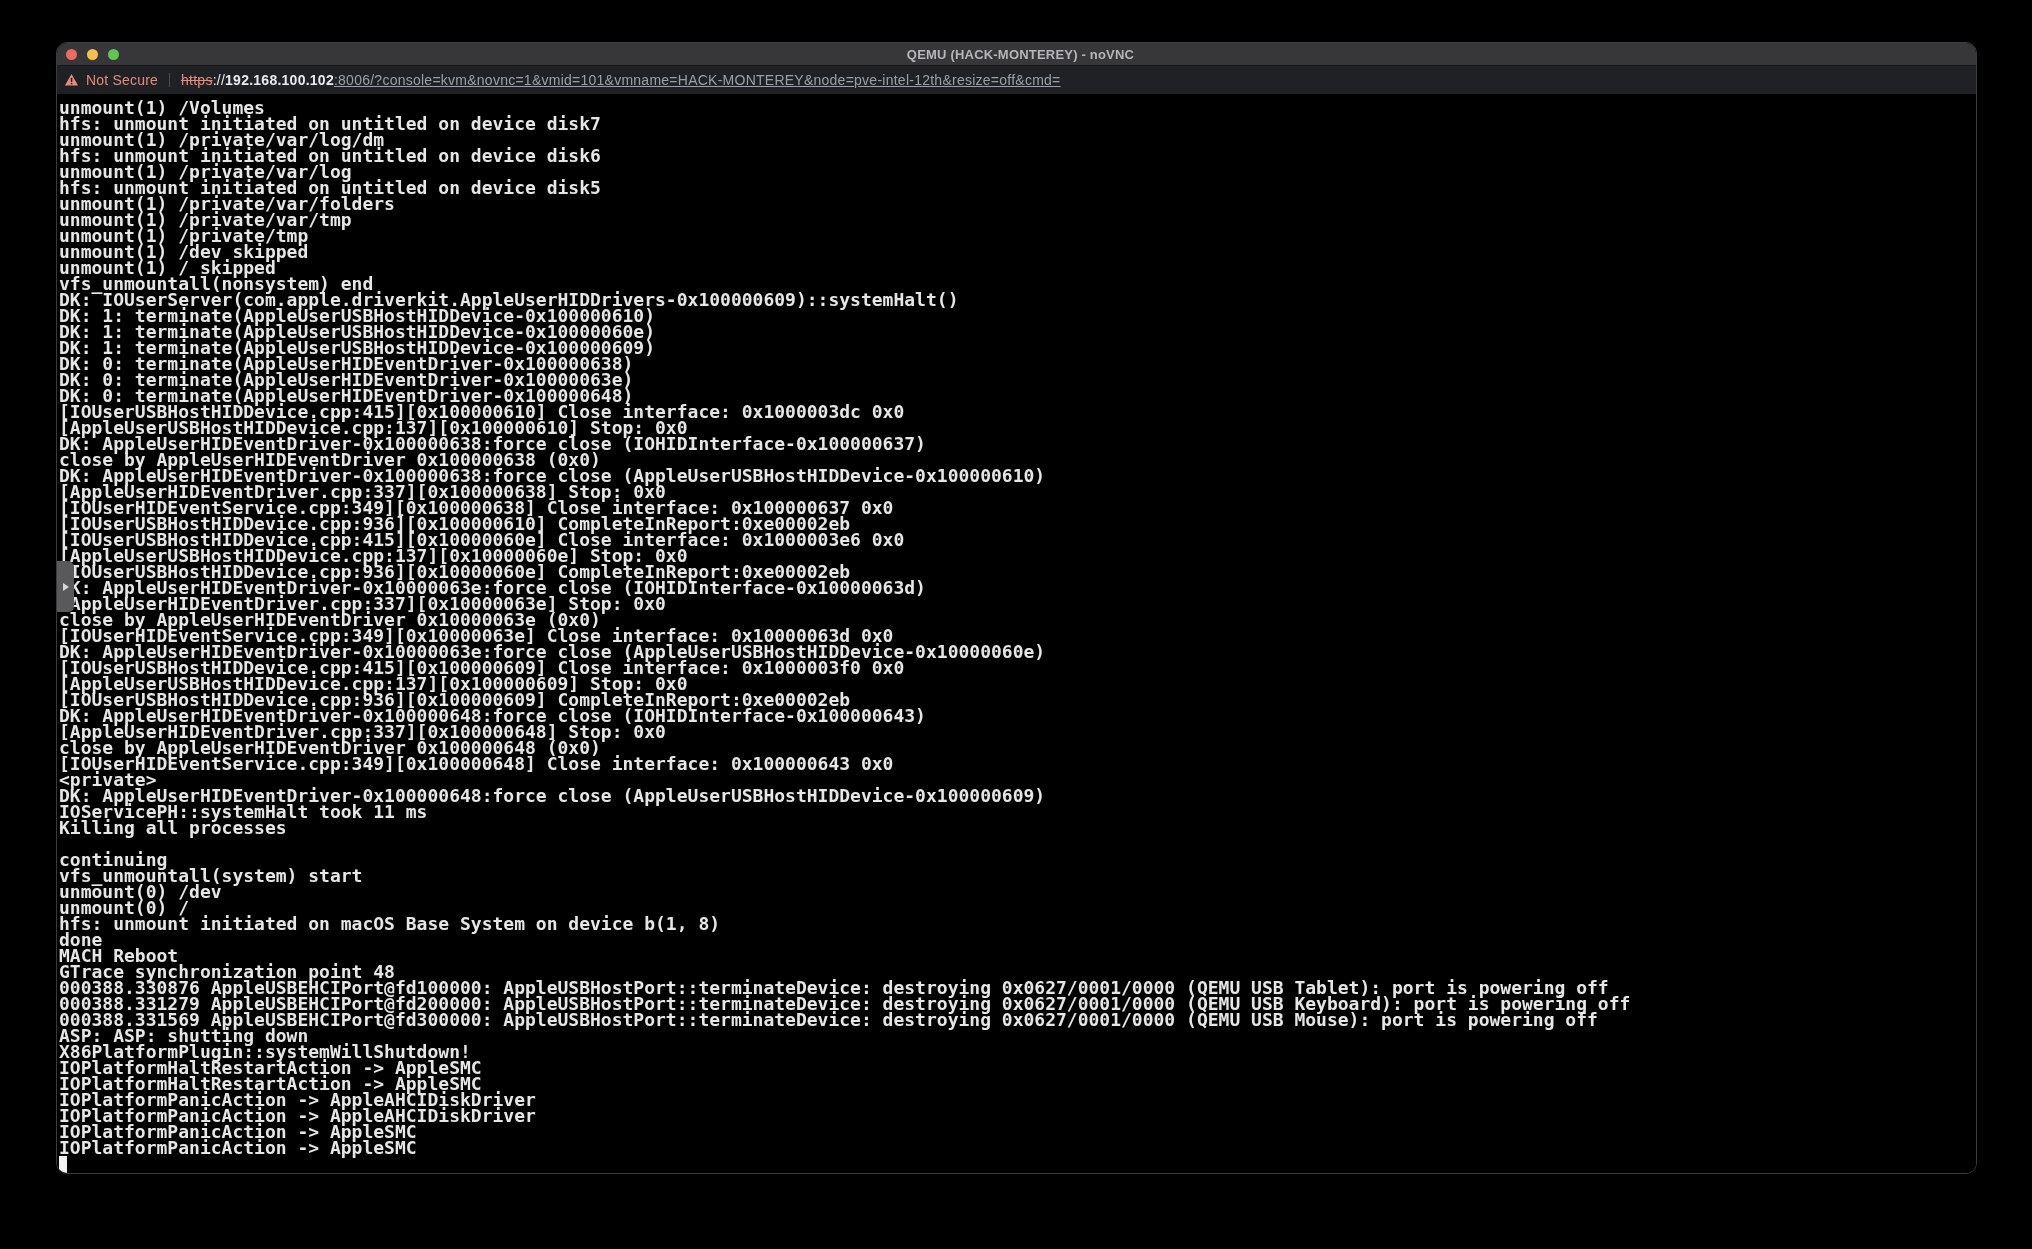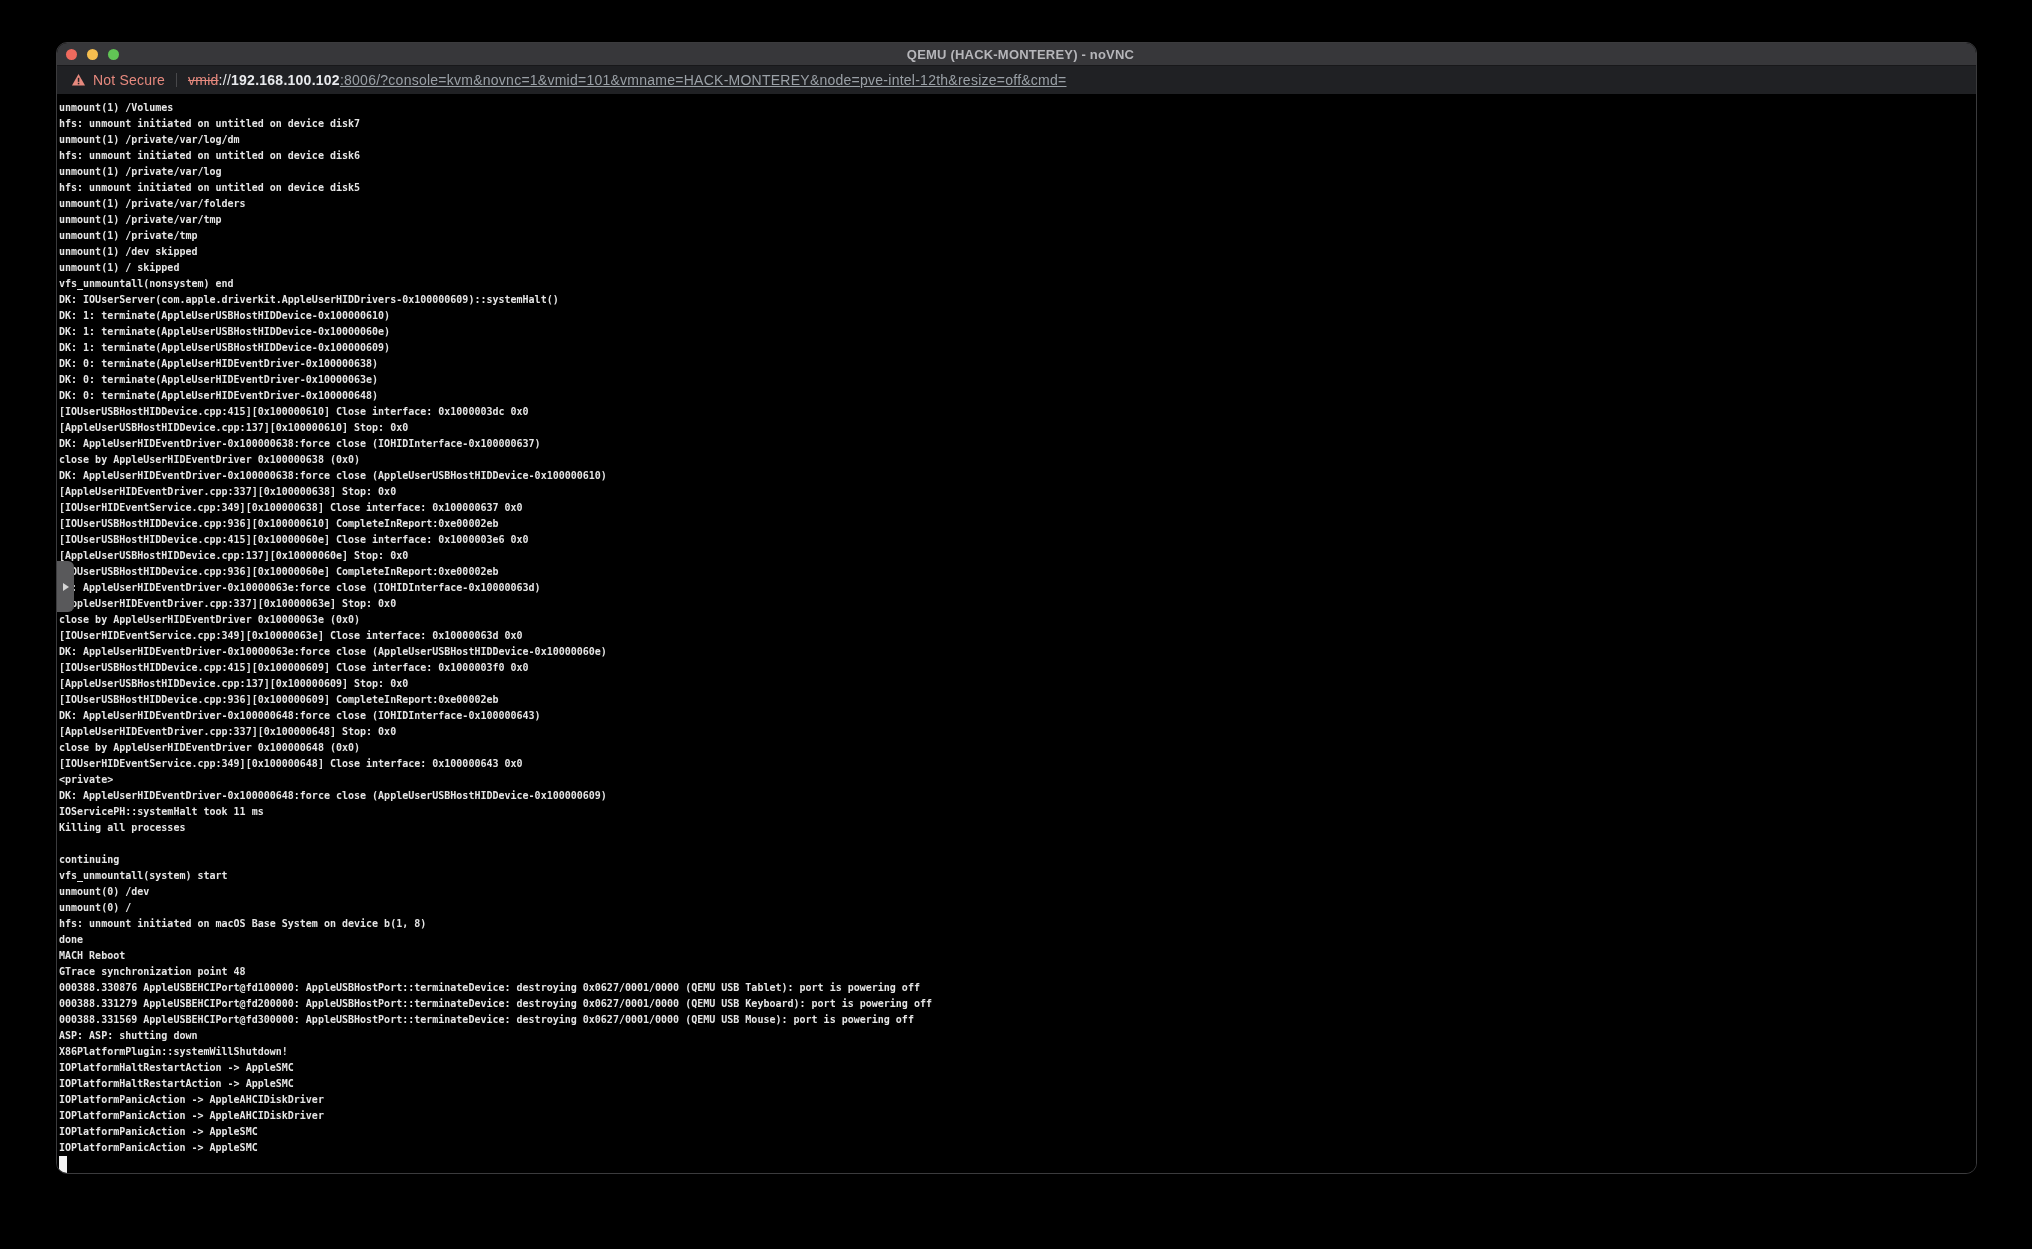--- a/index.html
+++ b/index.html
@@ -42,40 +42,40 @@
   .t-green{background:var(--traffic-green);}
   .title{
     position:absolute;left:0;right:0;text-align:center;
     color:var(--title-text);font-size:13px;font-weight:bold;letter-spacing:.2px;
     pointer-events:none;
     margin-left:8px;
   }
 
   .urlbar{
     height:28px;background:var(--urlbar-bg);
-    display:flex;align-items:center;padding-left:14px;
+    display:flex;align-items:center;padding-left:7px;
     font-size:14px;white-space:nowrap;
   }
   .warn-icon{display:flex;align-items:center;margin-right:7px;}
   .not-secure{color:var(--insecure);letter-spacing:.2px;}
   .chip-divider{width:1px;height:14px;background:var(--divider);margin:0 11px;}
   .url{letter-spacing:.25px;}
   .url .scheme{color:var(--insecure);text-decoration:line-through;}
   .url .sep{color:var(--url-host);}
   .url .host{color:var(--url-host);font-weight:600;text-align:right;}
   .url .rest{color:var(--url-path);text-decoration:underline;}
 
   .console{
     position:absolute;left:0;top:52px;right:0;bottom:0;
     background:var(--console-bg);overflow:hidden;cursor:default;
   }
   .console-lines{
     padding:5px 0 0 2px;
     font-family:"DejaVu Sans Mono", monospace;
-    font-size:10px;font-weight:bold;line-height:16px;
+    font-size:18px;font-weight:bold;line-height:16px;
     color:var(--console-text);white-space:pre;
   }
   .console-lines div{height:16px;}
 
   .novnc-handle{
     position:absolute;left:0;top:466px;width:17px;height:51px;
     background:var(--handle-bg);border-radius:0 6px 6px 0;
     display:flex;align-items:center;justify-content:center;
   }
   .novnc-handle .arrow{
@@ -108,21 +108,21 @@
     <span class="warn-icon">
       <svg width="15" height="14" viewBox="0 0 24 24" aria-hidden="true">
         <path d="M12 1.5 L23.2 21.5 H0.8 Z" fill="#e6897e"></path>
         <rect x="10.8" y="8.2" width="2.6" height="7" fill="#202124"></rect>
         <rect x="10.8" y="16.8" width="2.6" height="2.6" fill="#202124"></rect>
       </svg>
     </span>
     <span class="not-secure">Not Secure</span>
     <span class="chip-divider"></span>
     <span class="url">
-      <span class="scheme">vmid</span><span class="sep">://</span><span class="host">192.168.100.102</span><span class="rest">:8006/?console=kvm&amp;novnc=1&amp;vmid=101&amp;vmname=HACK-MONTEREY&amp;node=pve-intel-12th&amp;resize=off&amp;cmd=</span>
+      <span class="scheme">https</span><span class="sep">://</span><span class="host">192.168.100.102</span><span class="rest">:8006/?console=kvm&amp;novnc=1&amp;vmid=101&amp;vmname=HACK-MONTEREY&amp;node=pve-intel-12th&amp;resize=off&amp;cmd=</span>
     </span>
   </div>
 
   <div class="console">
     <div class="console-lines"><div>unmount(1) /Volumes</div><div>hfs: unmount initiated on untitled on device disk7</div><div>unmount(1) /private/var/log/dm</div><div>hfs: unmount initiated on untitled on device disk6</div><div>unmount(1) /private/var/log</div><div>hfs: unmount initiated on untitled on device disk5</div><div>unmount(1) /private/var/folders</div><div>unmount(1) /private/var/tmp</div><div>unmount(1) /private/tmp</div><div>unmount(1) /dev skipped</div><div>unmount(1) / skipped</div><div>vfs_unmountall(nonsystem) end</div><div>DK: IOUserServer(com.apple.driverkit.AppleUserHIDDrivers-0x100000609)::systemHalt()</div><div>DK: 1: terminate(AppleUserUSBHostHIDDevice-0x100000610)</div><div>DK: 1: terminate(AppleUserUSBHostHIDDevice-0x10000060e)</div><div>DK: 1: terminate(AppleUserUSBHostHIDDevice-0x100000609)</div><div>DK: 0: terminate(AppleUserHIDEventDriver-0x100000638)</div><div>DK: 0: terminate(AppleUserHIDEventDriver-0x10000063e)</div><div>DK: 0: terminate(AppleUserHIDEventDriver-0x100000648)</div><div>[IOUserUSBHostHIDDevice.cpp:415][0x100000610] Close interface: 0x1000003dc 0x0</div><div>[AppleUserUSBHostHIDDevice.cpp:137][0x100000610] Stop: 0x0</div><div>DK: AppleUserHIDEventDriver-0x100000638:force close (IOHIDInterface-0x100000637)</div><div>close by AppleUserHIDEventDriver 0x100000638 (0x0)</div><div>DK: AppleUserHIDEventDriver-0x100000638:force close (AppleUserUSBHostHIDDevice-0x100000610)</div><div>[AppleUserHIDEventDriver.cpp:337][0x100000638] Stop: 0x0</div><div>[IOUserHIDEventService.cpp:349][0x100000638] Close interface: 0x100000637 0x0</div><div>[IOUserUSBHostHIDDevice.cpp:936][0x100000610] CompleteInReport:0xe00002eb</div><div>[IOUserUSBHostHIDDevice.cpp:415][0x10000060e] Close interface: 0x1000003e6 0x0</div><div>[AppleUserUSBHostHIDDevice.cpp:137][0x10000060e] Stop: 0x0</div><div>[IOUserUSBHostHIDDevice.cpp:936][0x10000060e] CompleteInReport:0xe00002eb</div><div>DK: AppleUserHIDEventDriver-0x10000063e:force close (IOHIDInterface-0x10000063d)</div><div>[AppleUserHIDEventDriver.cpp:337][0x10000063e] Stop: 0x0</div><div>close by AppleUserHIDEventDriver 0x10000063e (0x0)</div><div>[IOUserHIDEventService.cpp:349][0x10000063e] Close interface: 0x10000063d 0x0</div><div>DK: AppleUserHIDEventDriver-0x10000063e:force close (AppleUserUSBHostHIDDevice-0x10000060e)</div><div>[IOUserUSBHostHIDDevice.cpp:415][0x100000609] Close interface: 0x1000003f0 0x0</div><div>[AppleUserUSBHostHIDDevice.cpp:137][0x100000609] Stop: 0x0</div><div>[IOUserUSBHostHIDDevice.cpp:936][0x100000609] CompleteInReport:0xe00002eb</div><div>DK: AppleUserHIDEventDriver-0x100000648:force close (IOHIDInterface-0x100000643)</div><div>[AppleUserHIDEventDriver.cpp:337][0x100000648] Stop: 0x0</div><div>close by AppleUserHIDEventDriver 0x100000648 (0x0)</div><div>[IOUserHIDEventService.cpp:349][0x100000648] Close interface: 0x100000643 0x0</div><div>&lt;private&gt;</div><div>DK: AppleUserHIDEventDriver-0x100000648:force close (AppleUserUSBHostHIDDevice-0x100000609)</div><div>IOServicePH::systemHalt took 11 ms</div><div>Killing all processes</div><div></div><div>continuing</div><div>vfs_unmountall(system) start</div><div>unmount(0) /dev</div><div>unmount(0) /</div><div>hfs: unmount initiated on macOS Base System on device b(1, 8)</div><div>done</div><div>MACH Reboot</div><div>GTrace synchronization point 48</div><div>000388.330876 AppleUSBEHCIPort@fd100000: AppleUSBHostPort::terminateDevice: destroying 0x0627/0001/0000 (QEMU USB Tablet): port is powering off</div><div>000388.331279 AppleUSBEHCIPort@fd200000: AppleUSBHostPort::terminateDevice: destroying 0x0627/0001/0000 (QEMU USB Keyboard): port is powering off</div><div>000388.331569 AppleUSBEHCIPort@fd300000: AppleUSBHostPort::terminateDevice: destroying 0x0627/0001/0000 (QEMU USB Mouse): port is powering off</div><div>ASP: ASP: shutting down</div><div>X86PlatformPlugin::systemWillShutdown!</div><div>IOPlatformHaltRestartAction -&gt; AppleSMC</div><div>IOPlatformHaltRestartAction -&gt; AppleSMC</div><div>IOPlatformPanicAction -&gt; AppleAHCIDiskDriver</div><div>IOPlatformPanicAction -&gt; AppleAHCIDiskDriver</div><div>IOPlatformPanicAction -&gt; AppleSMC</div><div>IOPlatformPanicAction -&gt; AppleSMC</div></div>
     <div class="novnc-handle">
       <span class="arrow"></span>
     </div>
     <div class="text-cursor"></div>
   </div>

